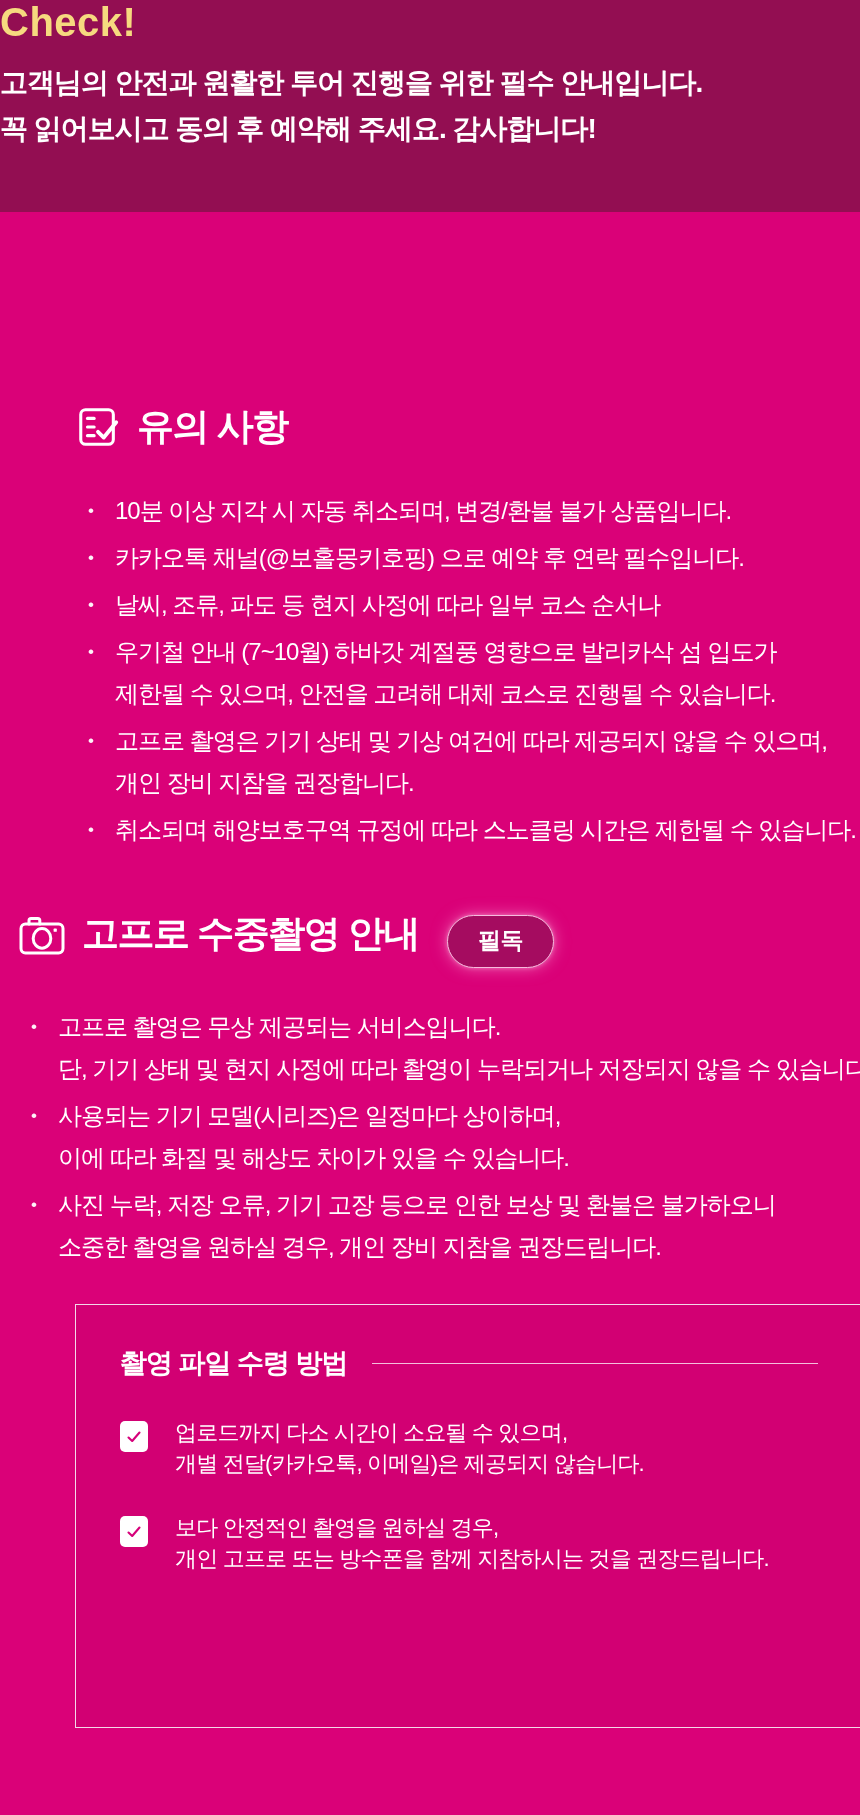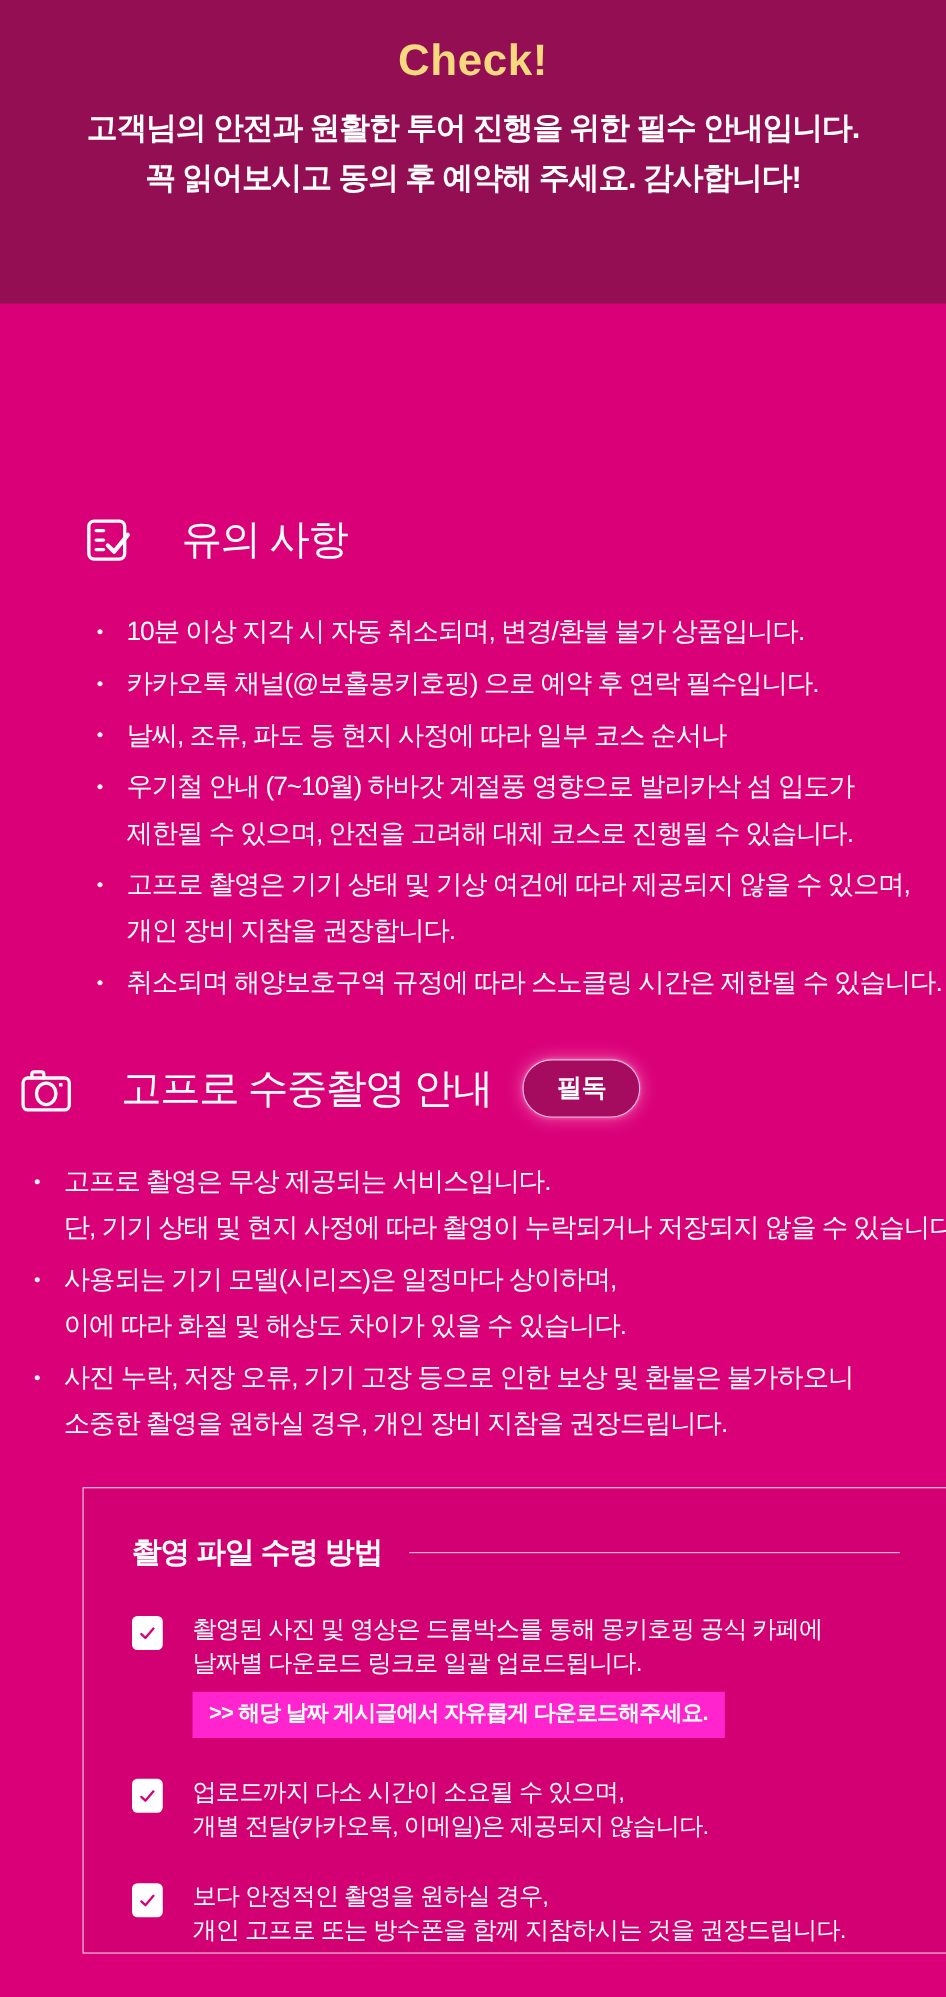--- a/index.html
+++ b/index.html
@@ -15,51 +15,52 @@
   *{margin:0;padding:0;box-sizing:border-box;}
   html,body{margin:0;padding:0;}
   body{
     width:860px;height:1815px;overflow:hidden;
     background:var(--page-bg);
     color:#ffffff;
     font-family:"Liberation Sans", sans-serif;
   }
   
   .banner{
-    height:276px;background:var(--banner-bg);
-    text-align:center;padding-top:33px;
+    height:212px;background:var(--banner-bg);
+    
   }
   .banner-title{
     font-size:40px;font-weight:800;color:var(--title-yellow);
     letter-spacing:0.5px;margin-bottom:15px;
   }
   .banner-line{
     font-size:28px;font-weight:700;line-height:46px;
     white-space:nowrap;letter-spacing:-1px;
   }
   
   .section{padding-left:75px;padding-right:10px;}
   .section-notice{margin-top:190px;}
   .section-gopro{margin-top:48px;padding-left:18px;}
   .section-header{display:flex;align-items:center;}
   .section-icon{flex-shrink:0;display:block;}
   .section-icon svg{display:block;}
   .section-title{
-    font-size:37px;font-weight:400;letter-spacing:-1.5px;
-    margin-left:44px;white-space:nowrap;
+    font-size:37px;font-weight:700;letter-spacing:-1.5px;
+    margin-left:16px;white-space:nowrap;
   }
   .badge{
     margin-left:28px;
     background:var(--badge-bg);
     border:1px solid var(--badge-border);
     border-radius:28px;
     padding:9px 30px 11px;
     font-size:23px;font-weight:700;letter-spacing:-0.5px;
     box-shadow:0 0 16px rgba(255,170,220,0.55), 0 0 4px rgba(255,255,255,0.35);
     white-space:nowrap;
+    margin-top:16px;
   }
   
   .bullet-list{margin-top:38px;}
   .bullet-item{display:flex;margin-bottom:5px;}
   .bullet-item .dot{
     width:40px;flex-shrink:0;padding-left:13px;
     font-size:17px;line-height:42px;opacity:0.95;
   }
   .lines{min-width:0;}
   .lines .line{
@@ -209,48 +210,40 @@
   </div>
 </div>
     </section>
 
     <section class="file-box">
       <div class="box-header">
         <h3 class="box-title">촬영 파일 수령 방법</h3>
         <span class="box-rule"></span>
       </div>
       <div id="filebox-list">
+
   <div class="check-item">
     <span class="checkbox">
       <svg width="18" height="18" viewBox="0 0 18 18" fill="none" stroke="#D6017A" stroke-width="2.1" stroke-linecap="round" stroke-linejoin="round">
         <path d="M3.5 9.5 L7.2 13 L14.5 4.5"></path>
       </svg>
     </span>
-    <div class="lines"><div class="line">촬영된 사진 및 영상은  드롭박스를 통해 몽키호핑 공식 카페에</div><div class="line">날짜별 다운로드 링크로 일괄 업로드됩니다.</div><div class="highlight">&gt;&gt; 해당 날짜 게시글에서 자유롭게 다운로드해주세요.</div></div>
+    <div class="lines">
+              <div class="line">업로드까지 다소 시간이 소요될 수 있으며,</div>
+              <div class="line">개별 전달(카카오톡, 이메일)은 제공되지 않습니다.</div>
+            </div>
   </div>
 
   <div class="check-item">
     <span class="checkbox">
       <svg width="18" height="18" viewBox="0 0 18 18" fill="none" stroke="#D6017A" stroke-width="2.1" stroke-linecap="round" stroke-linejoin="round">
         <path d="M3.5 9.5 L7.2 13 L14.5 4.5"></path>
       </svg>
     </span>
     <div class="lines">
-              <div class="line">업로드까지 다소 시간이 소요될 수 있으며,</div>
-              <div class="line">개별 전달(카카오톡, 이메일)은 제공되지 않습니다.</div>
-            </div>
-  </div>
-
-  <div class="check-item">
-    <span class="checkbox">
-      <svg width="18" height="18" viewBox="0 0 18 18" fill="none" stroke="#D6017A" stroke-width="2.1" stroke-linecap="round" stroke-linejoin="round">
-        <path d="M3.5 9.5 L7.2 13 L14.5 4.5"></path>
-      </svg>
-    </span>
-    <div class="lines">
               <div class="line">보다 안정적인 촬영을 원하실 경우,</div>
               <div class="line">개인 고프로 또는 방수폰을 함께 지참하시는 것을 권장드립니다.</div>
             </div>
   </div>
 </div>
     </section>
 
   </main>
 </div>
 

